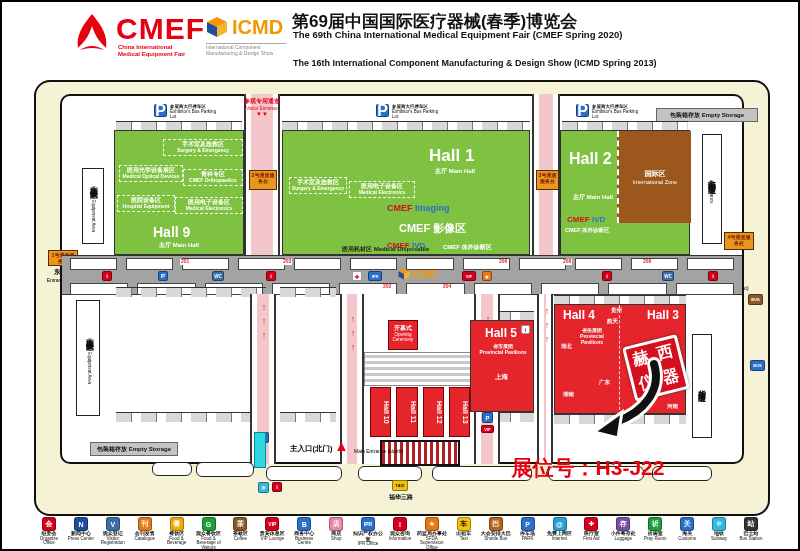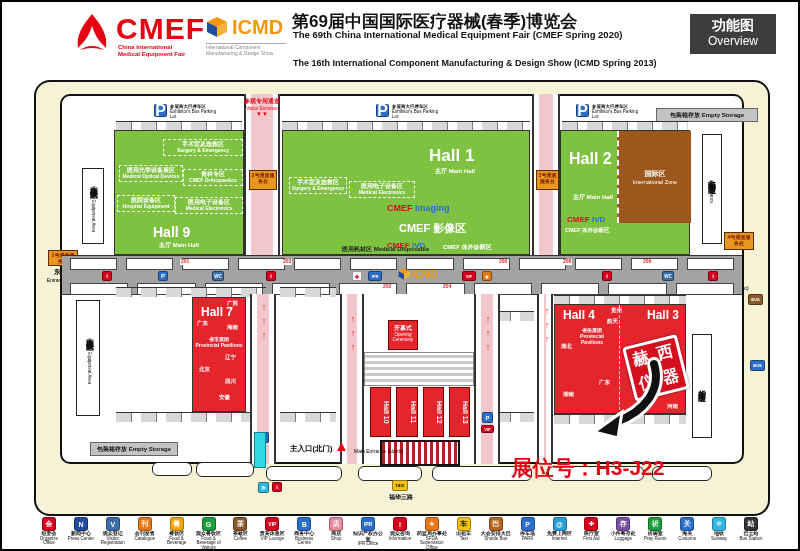--- a/index.html
+++ b/index.html
@@ -94,24 +94,20 @@
     <polygon points="21,6 11,11 11,21 21,16" fill="#f5b331"></polygon>
   </svg>
   <div class="abs icmd-word" style="left:232px;top:16px;">ICMD</div>
   <div class="abs icmd-tag" style="left:206px;top:42px;width:80px;">
     <span>International Component</span><br>
     <span>Manufacturing &amp; Design Show</span>
   </div>
   <div class="abs tzh" style="left:292px;top:10px;font-size:17px;">第69届中国国际医疗器械(春季)博览会</div>
   <div class="abs ten" style="left:293px;top:29px;font-size:9.5px;">The 69th China International Medical Equipment Fair (CMEF Spring 2020)</div>
   <div class="abs ten" style="left:293px;top:58px;font-size:9px;">The 16th International Component Manufacturing &amp; Design Show (ICMD Spring 2013)</div>
-  <div id="overview-box">
-    <div style="font-size:14px;font-weight:bold;">功能图</div>
-    <div style="font-size:12px;">Overview</div>
-  </div>
 </div>
 
 <div id="map">
   <div id="venue"></div>
 
   <div class="abs" style="left:118px;top:22px;display:flex;gap:3px;">
     <div class="ic" style="position:static;width:13px;height:13px;background:#2a6fc9;">P</div>
     <div class="micro" style="width:48px;"><b>参展商大巴停车区</b><br><span>Exhibitor's Bus Parking Lot</span></div>
   </div>
   <div class="abs" style="left:340px;top:22px;display:flex;gap:3px;">
@@ -285,33 +281,20 @@
   <div class="tabs" style="left:80px;top:205px;width:150px;"></div>
   <div class="tabs" style="left:244px;top:205px;width:56px;"></div>
   <div class="tabs" style="left:434px;top:229px;width:64px;"></div>
   <div class="tabs" style="left:518px;top:213px;width:132px;"></div>
   <div class="tabs" style="left:80px;top:330px;width:150px;"></div>
   <div class="tabs" style="left:244px;top:330px;width:56px;"></div>
   <div class="tabs" style="left:434px;top:330px;width:64px;"></div>
   <div class="tabs" style="left:518px;top:332px;width:132px;"></div>
 
 
-  <div class="hall hall-red" style="left:156px;top:215px;width:54px;height:115px;">
-    <div class="hn" style="left:8px;top:8px;font-size:12px;">Hall 7</div>
-    <div class="pv" style="left:34px;top:2px;font-size:5.5px;">广西</div>
-    <div class="pv" style="left:4px;top:22px;font-size:5.5px;">广东</div>
-    <div class="pv" style="left:34px;top:26px;font-size:5.5px;">海南</div>
-    <div class="pav" style="left:2px;top:38px;width:48px;">
-      <span>省市展团</span><br><span>Provincial Pavilions</span>
-    </div>
-    <div class="pv" style="left:32px;top:56px;font-size:5.5px;">辽宁</div>
-    <div class="pv" style="left:6px;top:68px;font-size:5.5px;">北京</div>
-    <div class="pv" style="left:32px;top:80px;font-size:5.5px;">四川</div>
-    <div class="pv" style="left:26px;top:96px;font-size:5.5px;">安徽</div>
-  </div>
 
   <div class="pcor" style="left:214px;top:212px;width:26px;height:170px;">
     <div class="ramp-arrows" style="left:7px;top:8px;">↑↑↑</div>
     <div class="ic" style="left:6px;top:138px;width:11px;height:11px;background:#2a6fc9;font-size:6px;">P</div>
   </div>
 
 
   <div class="pcor" style="left:304px;top:212px;width:24px;height:170px;">
     <div class="ramp-arrows" style="left:6px;top:20px;">↑↑↑</div>
   </div>
@@ -328,20 +311,28 @@
       <div style="flex:1;background:#e5252c;border:1px solid #7a0000;writing-mode:vertical-rl;color:#fff;font-size:7px;font-weight:bold;text-align:center;">Hall 13</div>
     </div>
     <div class="mstairs" style="left:16px;top:146px;width:76px;height:22px;"></div>
   </div>
   <div class="pcor" style="left:438px;top:212px;width:26px;height:170px;">
     <div class="ramp-arrows" style="left:7px;top:20px;">↑↑↑</div>
     <div class="ic" style="left:6px;top:118px;width:11px;height:11px;background:#2a6fc9;font-size:6px;">P</div>
     <div class="ic" style="left:5px;top:131px;width:13px;height:8px;background:#d6001c;font-size:4px;">VIP</div>
   </div>
 
+  <div class="hall hall-red" style="left:434px;top:238px;width:64px;height:92px;">
+    <div class="hn" style="left:14px;top:6px;font-size:12px;">Hall 5</div>
+    <div class="ic" style="left:50px;top:4px;width:9px;height:9px;background:#fff;color:#d6001c;font-size:5.5px;">i</div>
+    <div class="pav" style="left:8px;top:22px;width:48px;">
+      <span>省市展团</span><br><span>Provincial Pavilions</span>
+    </div>
+    <div class="pv" style="left:24px;top:52px;">上海</div>
+  </div>
 
   <div class="pcor" style="left:501px;top:212px;width:16px;height:170px;">
     <div class="ramp-arrows" style="left:3px;top:12px;">↑↑↑</div>
   </div>
 
   <div class="hall hall-red" style="left:518px;top:222px;width:132px;height:110px;">
     <div class="abs" style="left:64px;top:0;width:0;height:110px;border-left:1px dashed rgba(255,255,255,.8);"></div>
     <div class="hn" style="left:8px;top:4px;font-size:12px;">Hall 4</div>
     <div class="pv" style="left:56px;top:2px;font-size:5.5px;">贵州</div>
     <div class="pv" style="left:52px;top:13px;font-size:5.5px;">航天</div>

